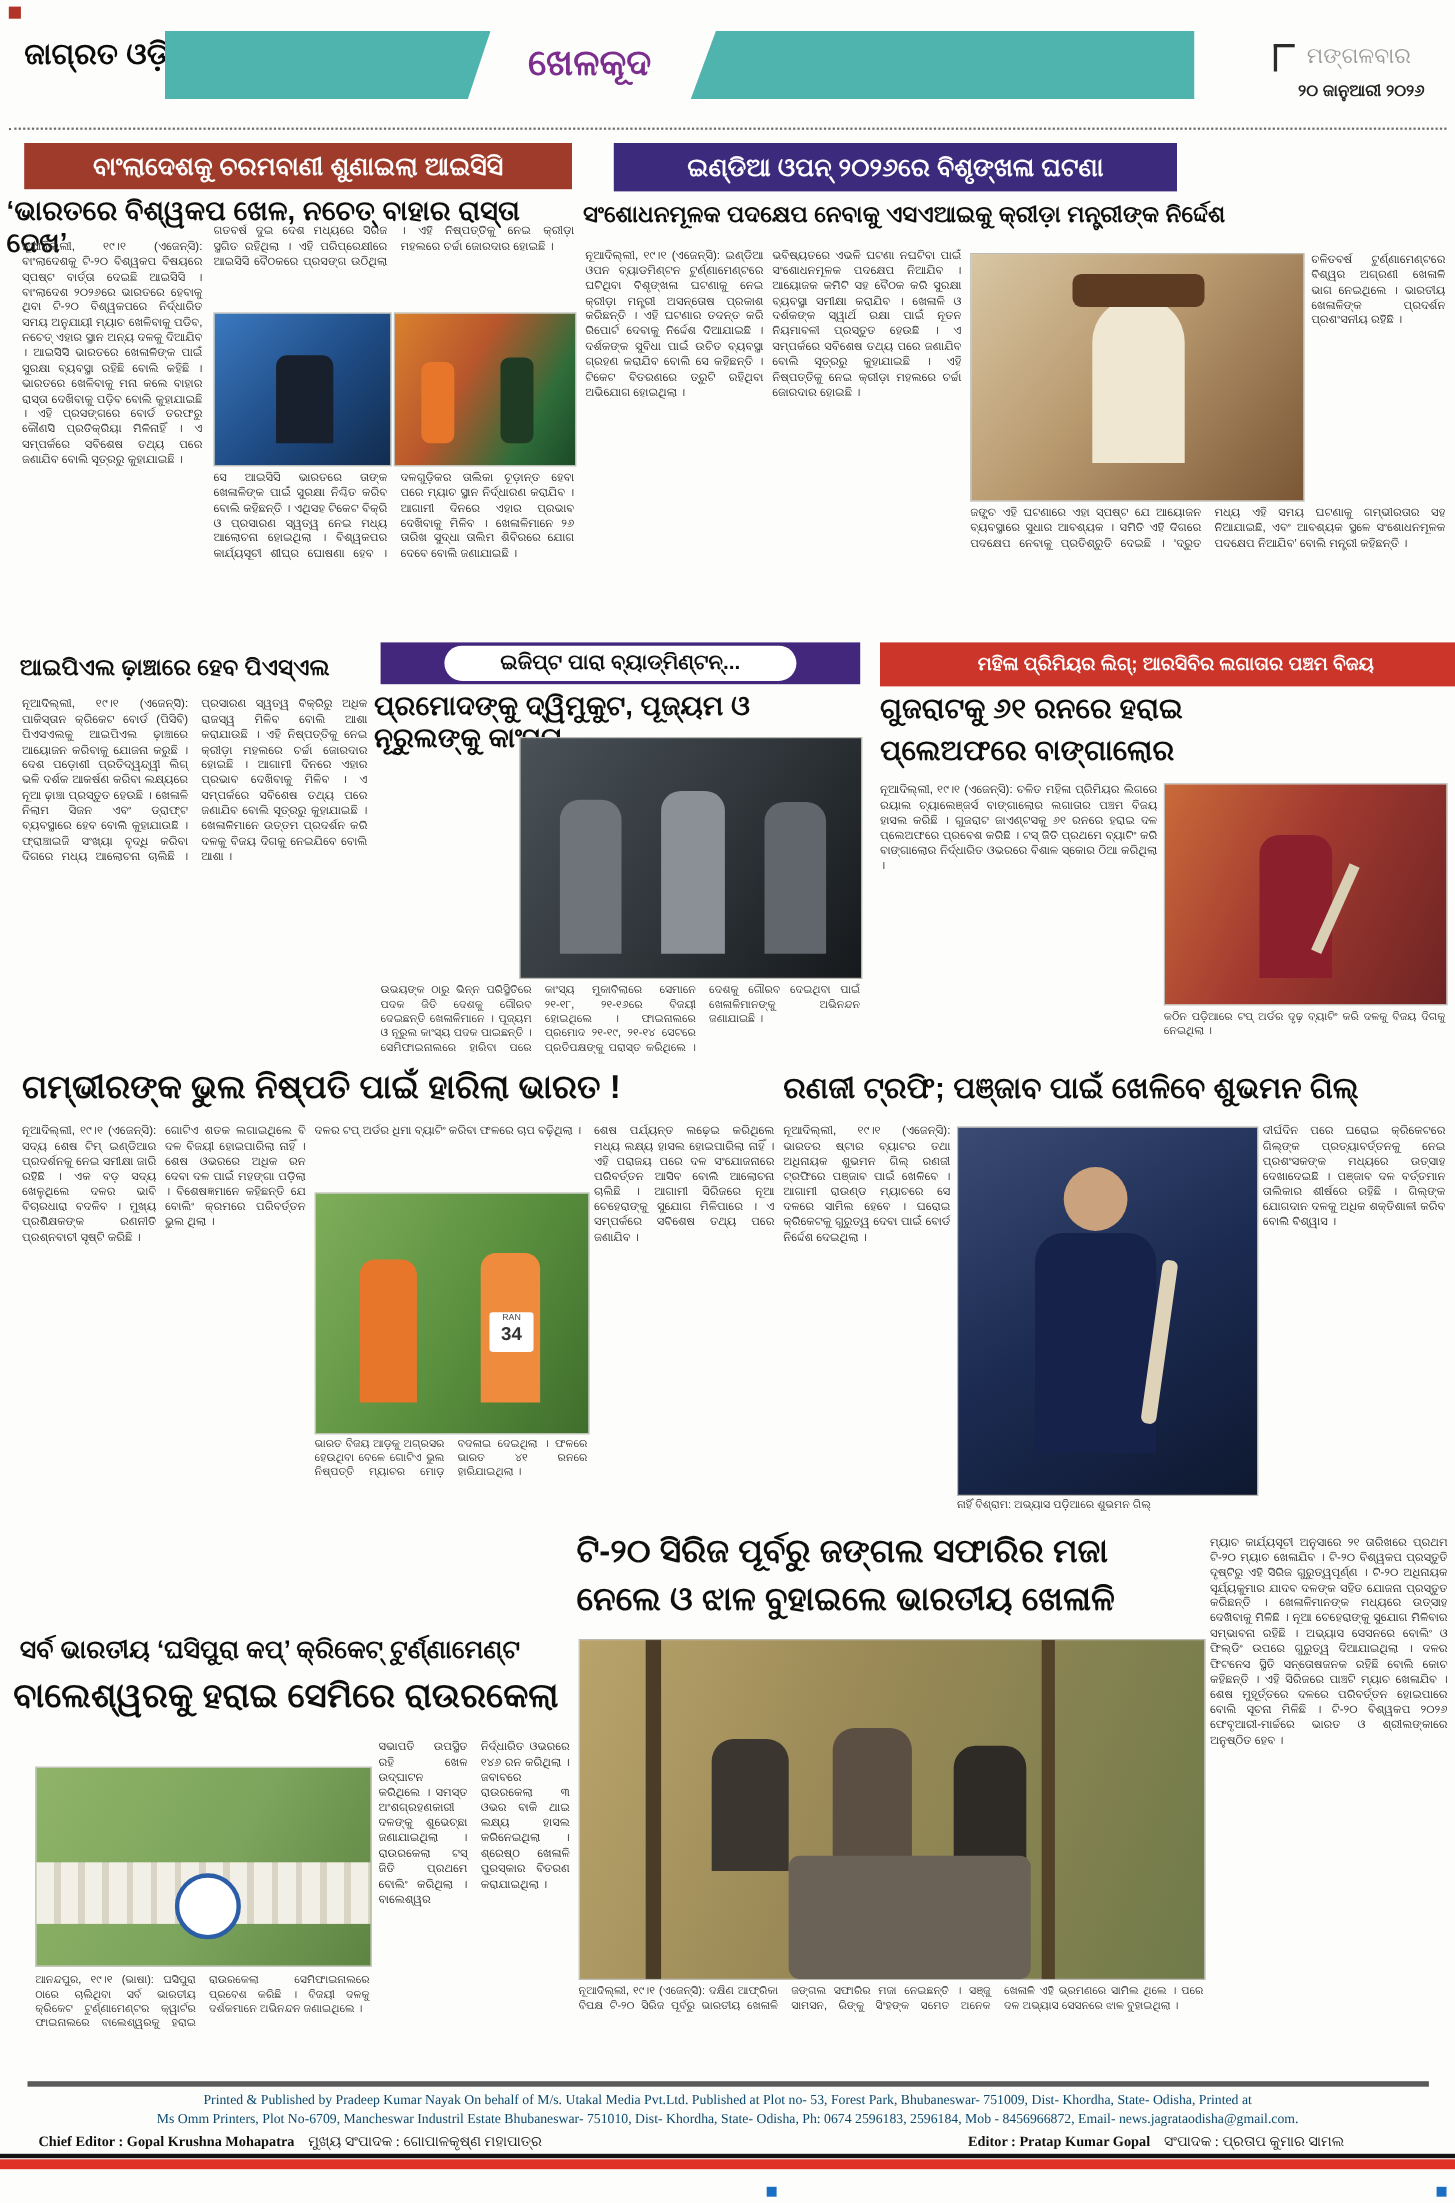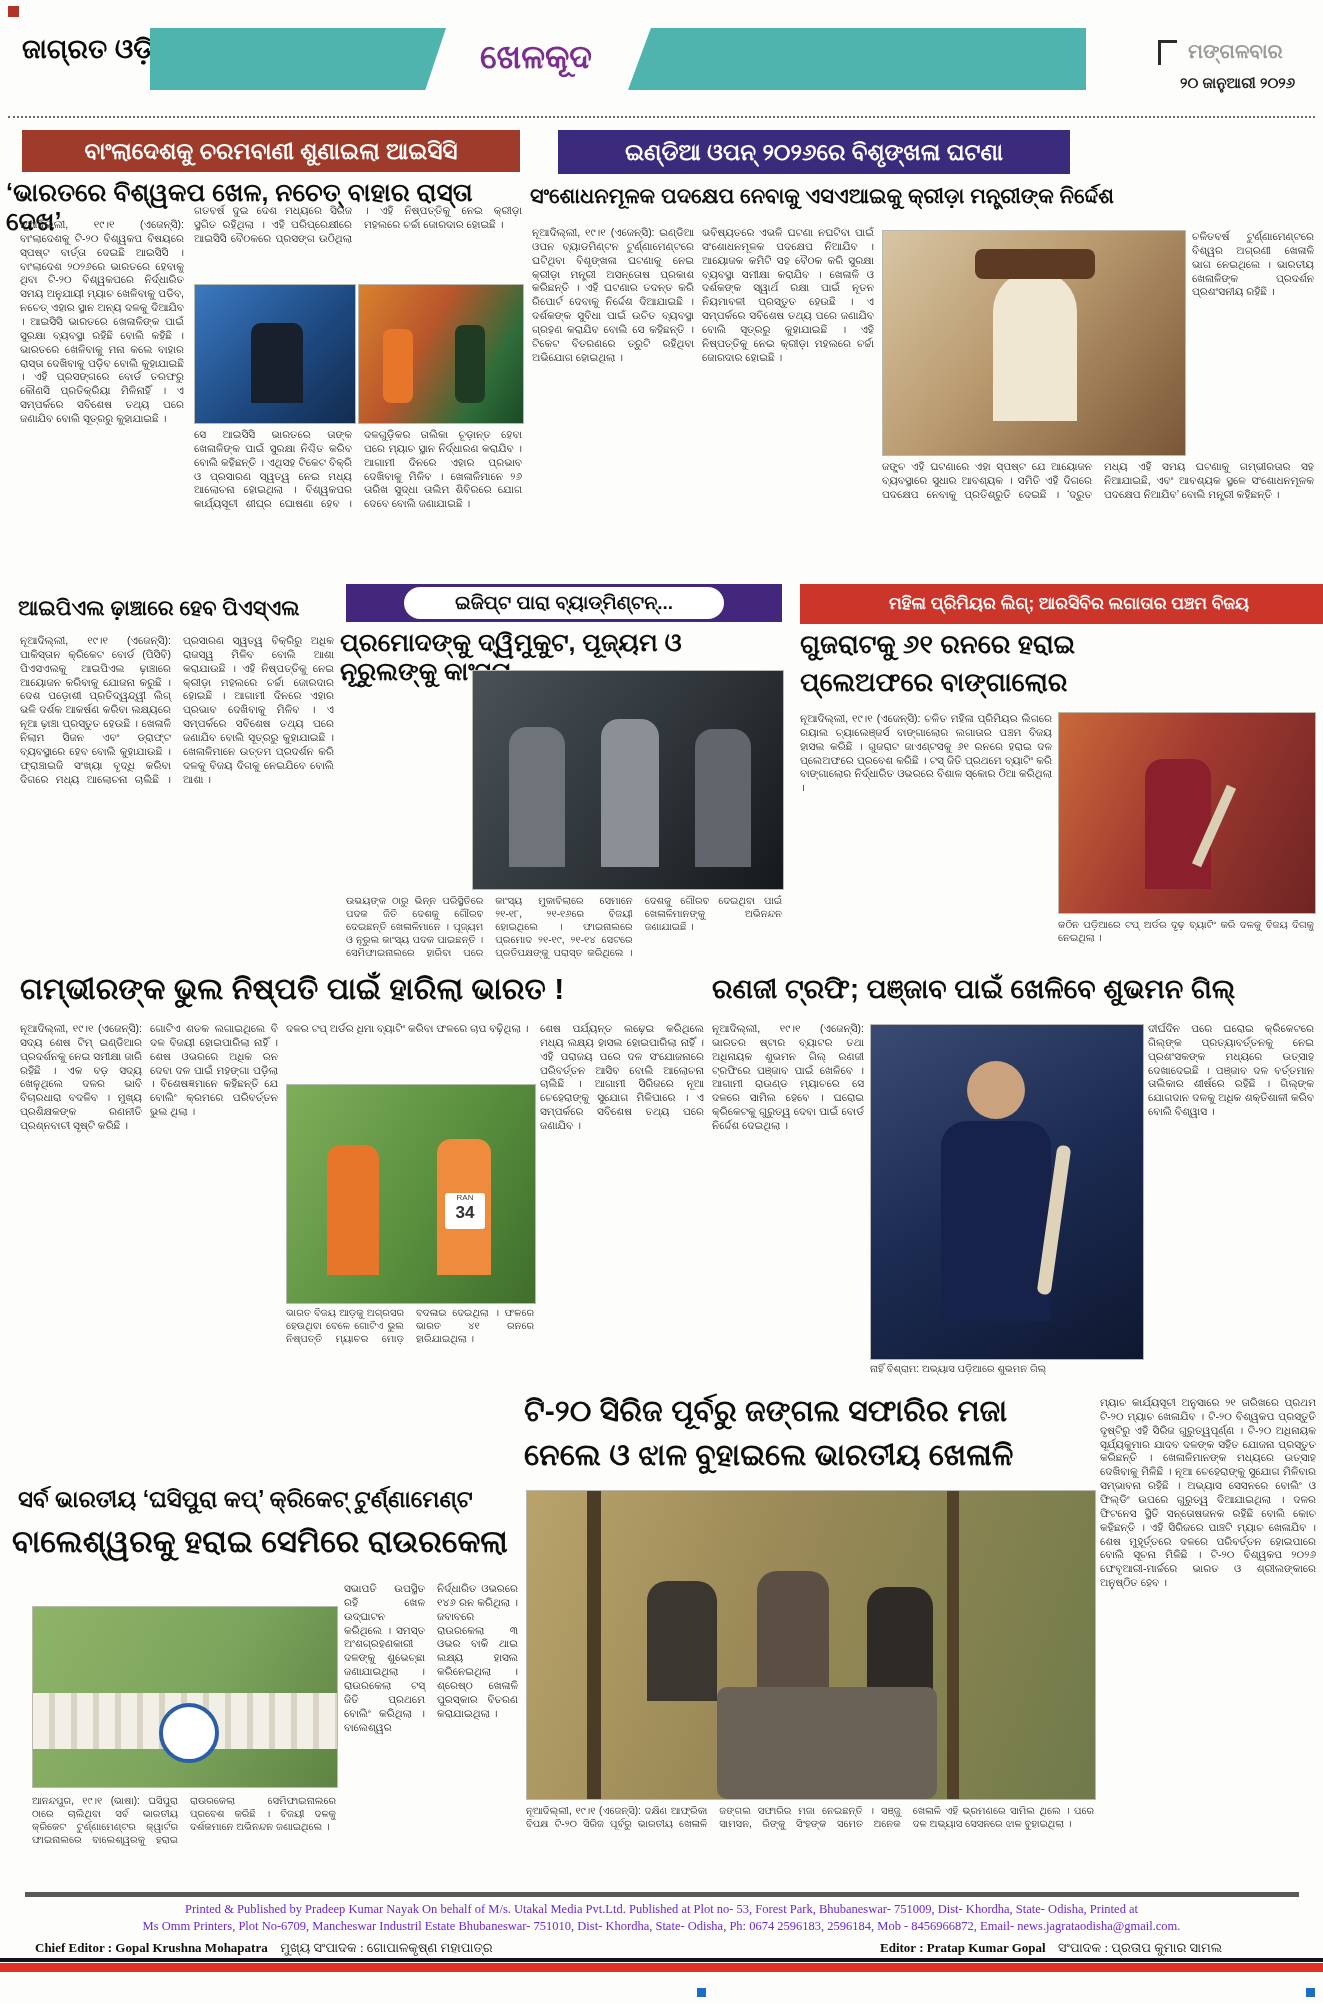--- a/index.html
+++ b/index.html
@@ -6,35 +6,35 @@
   #paper{position:relative;width:1323px;height:2003px;background:#fdfdfb;margin:0 auto;
          font-family:"Liberation Sans",sans-serif;color:#1c1c1c;overflow:hidden;}
   .abs{position:absolute;}
   .kicker{color:#fff;font-weight:bold;text-align:center;display:flex;align-items:center;justify-content:center;}
   .headline{font-weight:bold;color:#0f0f0f;line-height:1.15;}
   .body-text{font-size:10.5px;line-height:1.32;text-align:justify;color:#242424;overflow:hidden;}
   .cols2{column-count:2;column-gap:12px;}
   .cols3{column-count:3;column-gap:12px;}
   .photo{background:#999;border:1px solid #b9b9b2;overflow:hidden;}
   .caption{font-size:10px;line-height:1.3;color:#2a2a2a;text-align:justify;overflow:hidden;}
-  .serifline{font-family:"Liberation Serif",serif;font-size:12.5px;color:#6d28d9;text-align:center;white-space:nowrap;}
+  .serifline{font-family:"Liberation Serif",serif;font-size:12.5px;color:#0c4a6e;text-align:center;white-space:nowrap;}
   .editorline{font-family:"Liberation Serif",serif;font-size:13px;font-weight:bold;color:#111;white-space:nowrap;}
 </style>
 </head>
 <body>
 
 <div id="paper">
 
   <div class="abs" style="left:8px;top:6px;width:11px;height:11px;background:#b23327;"></div>
   <div class="abs" style="left:22px;top:34px;font-size:27px;font-weight:bold;color:#0b0b0b;">ଜାଗ୍ରତ ଓଡ଼ିଶା</div>
   <div class="abs" style="left:150px;top:28px;width:296px;height:62px;background:#4fb3ae;clip-path:polygon(0 0,100% 0,93% 100%,0 100%);"></div>
   <div class="abs" style="left:446px;top:38px;width:180px;text-align:center;font-size:33px;font-weight:bold;color:#7c2e8e;">ଖେଳକୂଦ</div>
   <div class="abs" style="left:628px;top:28px;width:458px;height:62px;background:#4fb3ae;clip-path:polygon(5% 0,100% 0,100% 100%,0 100%);"></div>
   <div class="abs" style="left:1158px;top:40px;width:16px;height:22px;border-left:3px solid #2b2b2b;border-top:3px solid #2b2b2b;"></div>
-  <div class="abs" style="left:1188px;top:40px;font-size:20px;font-weight:bold;color:#9a9a9a;">ମଙ୍ଗଳବାର</div>
+  <div class="abs" style="left:1188px;top:40px;font-size:20px;font-weight:normal;color:#9a9a9a;">ମଙ୍ଗଳବାର</div>
   <div class="abs" style="left:1180px;top:74px;font-size:15px;font-weight:bold;color:#222;">୨୦ ଜାନୁଆରୀ ୨୦୨୬</div>
   <div class="abs" style="left:8px;top:116px;width:1307px;border-top:2px dotted #6b6b6b;"></div>
 
   <div class="abs kicker" style="left:22px;top:130px;width:498px;height:42px;background:#9e3b2a;font-size:23px;">ବାଂଲାଦେଶକୁ ଚରମବାଣୀ ଶୁଣାଇଲା ଆଇସିସି</div>
   <div class="abs headline" style="left:6px;top:178px;width:528px;font-size:25px;">‘ଭାରତରେ ବିଶ୍ୱକପ ଖେଳ, ନଚେତ୍ ବାହାର ରାସ୍ତା ଦେଖ’</div>
   <div class="abs body-text" style="left:20px;top:218px;width:164px;height:370px;">ନୂଆଦିଲ୍ଲୀ, ୧୯।୧ (ଏଜେନ୍ସି): ବାଂଲାଦେଶକୁ ଟି-୨୦ ବିଶ୍ୱକପ ବିଷୟରେ ସ୍ପଷ୍ଟ ବାର୍ତ୍ତା ଦେଇଛି ଆଇସିସି । ବାଂଲାଦେଶ ୨୦୨୬ରେ ଭାରତରେ ହେବାକୁ ଥିବା ଟି-୨୦ ବିଶ୍ୱକପରେ ନିର୍ଦ୍ଧାରିତ ସମୟ ଅନୁଯାୟୀ ମ୍ୟାଚ ଖେଳିବାକୁ ପଡିବ, ନଚେତ୍ ଏହାର ସ୍ଥାନ ଅନ୍ୟ ଦଳକୁ ଦିଆଯିବ । ଆଇସିସି ଭାରତରେ ଖେଳାଳିଙ୍କ ପାଇଁ ସୁରକ୍ଷା ବ୍ୟବସ୍ଥା ରହିଛି ବୋଲି କହିଛି । ଭାରତରେ ଖେଳିବାକୁ ମନା କଲେ ବାହାର ରାସ୍ତା ଦେଖିବାକୁ ପଡ଼ିବ ବୋଲି କୁହାଯାଇଛି । ଏହି ପ୍ରସଙ୍ଗରେ ବୋର୍ଡ ତରଫରୁ କୌଣସି ପ୍ରତିକ୍ରିୟା ମିଳିନାହିଁ । ଏ ସମ୍ପର୍କରେ ସବିଶେଷ ତଥ୍ୟ ପରେ ଜଣାଯିବ ବୋଲି ସୂତ୍ରରୁ କୁହାଯାଇଛି ।</div>
   <div class="abs body-text cols2" style="left:194px;top:204px;width:328px;height:62px;">ଗତବର୍ଷ ଦୁଇ ଦେଶ ମଧ୍ୟରେ ସିରିଜ ସ୍ଥଗିତ ରହିଥିଲା । ଏହି ପରିପ୍ରେକ୍ଷୀରେ ଆଇସିସି ବୈଠକରେ ପ୍ରସଙ୍ଗ ଉଠିଥିଲା । ଏହି ନିଷ୍ପତ୍ତିକୁ ନେଇ କ୍ରୀଡ଼ା ମହଲରେ ଚର୍ଚ୍ଚା ଜୋରଦାର ହୋଇଛି ।</div>
   <div class="abs photo" style="left:194px;top:284px;width:160px;height:138px;background:linear-gradient(135deg,#3b79c0 0%,#1e4a82 55%,#122c4e 100%);">
     <div style="position:absolute;left:56px;top:38px;width:52px;height:80px;background:#17202c;border-radius:10px 10px 0 0;"></div>
   </div>

